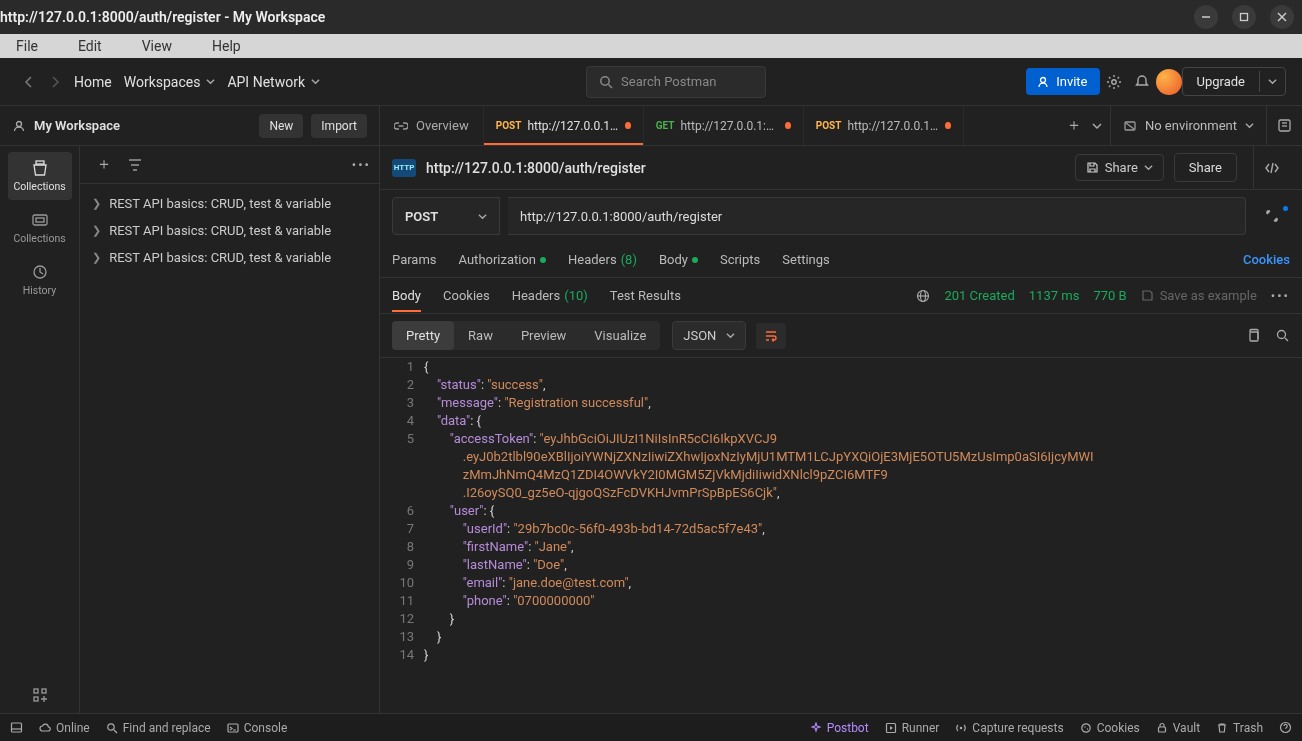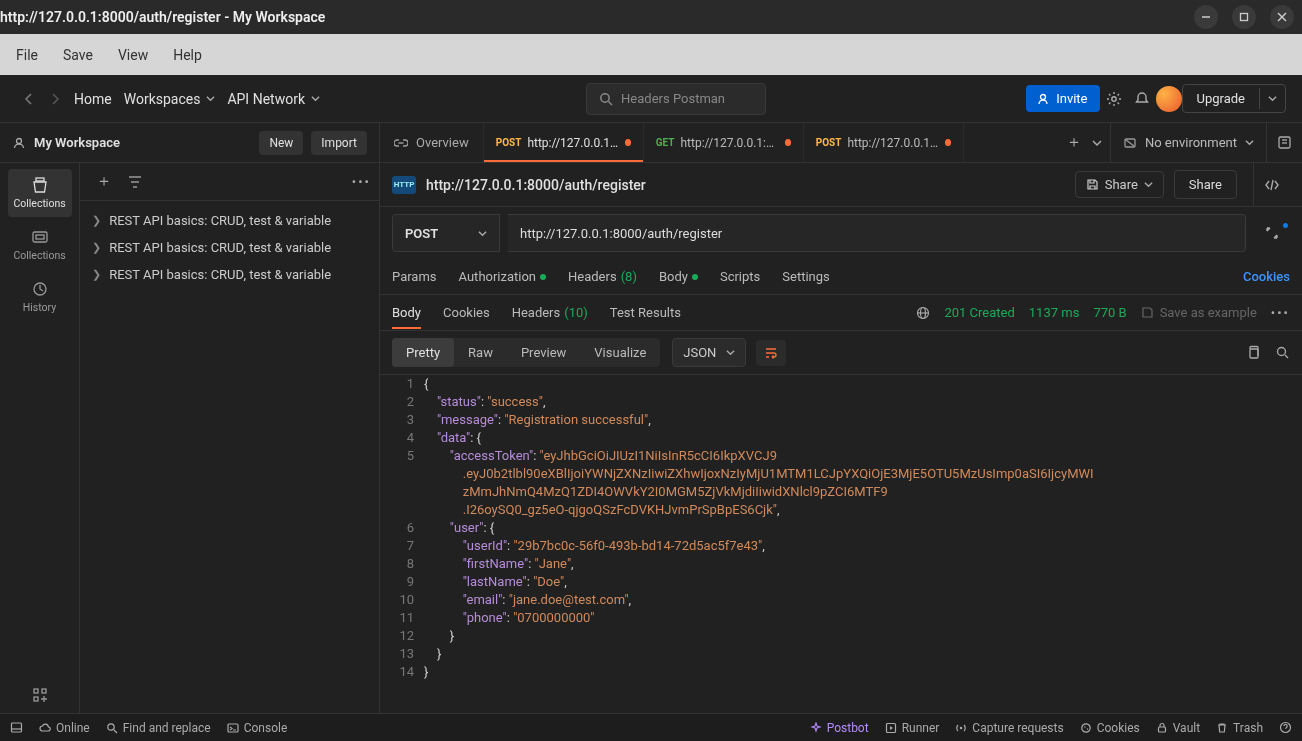--- a/index.html
+++ b/index.html
@@ -6,21 +6,21 @@
 body { background: #212121; color: #ededed; font-size: 13px; width: 1302px; height: 741px; overflow: hidden; display: flex; flex-direction: column; }
 
 
 .titlebar { height: 34px; background: #2a2a2a; display: flex; align-items: center; justify-content: flex-start; position: relative; }
 .titlebar-title { font-size: 14px; font-weight: 600; color: #eee; }
 .titlebar-controls { position: absolute; right: 8px; display: flex; gap: 14px; }
 .titlebar-btn { width: 24px; height: 24px; border-radius: 50%; background: #3a3a3a; display: flex; align-items: center; justify-content: center; color: #ccc; font-size: 13px; cursor: pointer; }
 .titlebar-btn.close { background: #3a3a3a; }
 
 
-.menubar { height: 41px; background: #d6d6d6; display: flex; align-items: center; padding: 0 6px; gap: 5px; }
+.menubar { height: 24px; background: #d6d6d6; display: flex; align-items: center; padding: 0 6px; gap: 20px; }
 .menu-item { padding: 3px 10px; color: #333; font-size: 14px; cursor: pointer; }
 
 
 .topbar { height: 48px; background: #212121; border-bottom: 1px solid #333; display: flex; align-items: center; padding: 0 16px; gap: 0; }
 .nav-arrow { color: #888; cursor: pointer; padding: 4px 6px; }
 .top-link { color: #e0e0e0; font-size: 14px; padding: 4px 6px; cursor: pointer; }
 .top-dd { display: flex; align-items: center; gap: 6px; }
 .search-wrap { flex: 1; display: flex; justify-content: center; }
 .search-bar { width: 180px; height: 32px; background: #2b2b2b; border: 1px solid #3a3a3a; border-radius: 4px; display: flex; align-items: center; padding: 0 12px; gap: 8px; color: #888; }
 .invite-btn { background: #0060d0; color: #fff; padding: 6px 12px; border-radius: 4px; display: flex; align-items: center; gap: 6px; font-size: 13px; cursor: pointer; }
@@ -143,21 +143,21 @@
       <svg width="10" height="10" viewBox="0 0 10 10">
           <line x1="1" y1="1" x2="9" y2="9" stroke="#ccc" stroke-width="1.5"></line>
           <line x1="9" y1="1" x2="1" y2="9" stroke="#ccc" stroke-width="1.5"></line>
         </svg>
     </div>
   </div>
 </div>
 
 <div class="menubar">
   <div class="menu-item">File</div>
-  <div class="menu-item">Save</div>
+  <div class="menu-item">Edit</div>
   <div class="menu-item">View</div>
   <div class="menu-item">Help</div>
 </div>
 
 <div class="topbar">
   <span class="nav-arrow">
       <svg width="14" height="14" viewBox="0 0 14 14">
         <path d="M9 2 L4 7 L9 12" fill="none" stroke="#777" stroke-width="1.6"></path>
       </svg>
     </span>
@@ -178,21 +178,21 @@
       <svg width="9" height="9" viewBox="0 0 10 10">
         <path d="M1 3 L5 7 L9 3" fill="none" stroke="#aaa" stroke-width="1.5"></path>
       </svg>
     </span>
   <div class="search-wrap">
     <div class="search-bar">
       <svg width="14" height="14" viewBox="0 0 14 14">
           <circle cx="6" cy="6" r="4.2" fill="none" stroke="#888" stroke-width="1.5"></circle>
           <line x1="9.5" y1="9.5" x2="13" y2="13" stroke="#888" stroke-width="1.5"></line>
         </svg>
-      <span>Headers Postman</span>
+      <span>Search Postman</span>
     </div>
   </div>
   <div class="invite-btn">
     <svg width="12" height="12" viewBox="0 0 12 12">
         <circle cx="5" cy="4" r="2.5" fill="none" stroke="#fff" stroke-width="1.3"></circle>
         <path d="M1 11c0-2.2 1.8-4 4-4s4 1.8 4 4" fill="none" stroke="#fff" stroke-width="1.3"></path>
       </svg>
     <span>Invite</span>
   </div>
   <span class="icon-btn">

